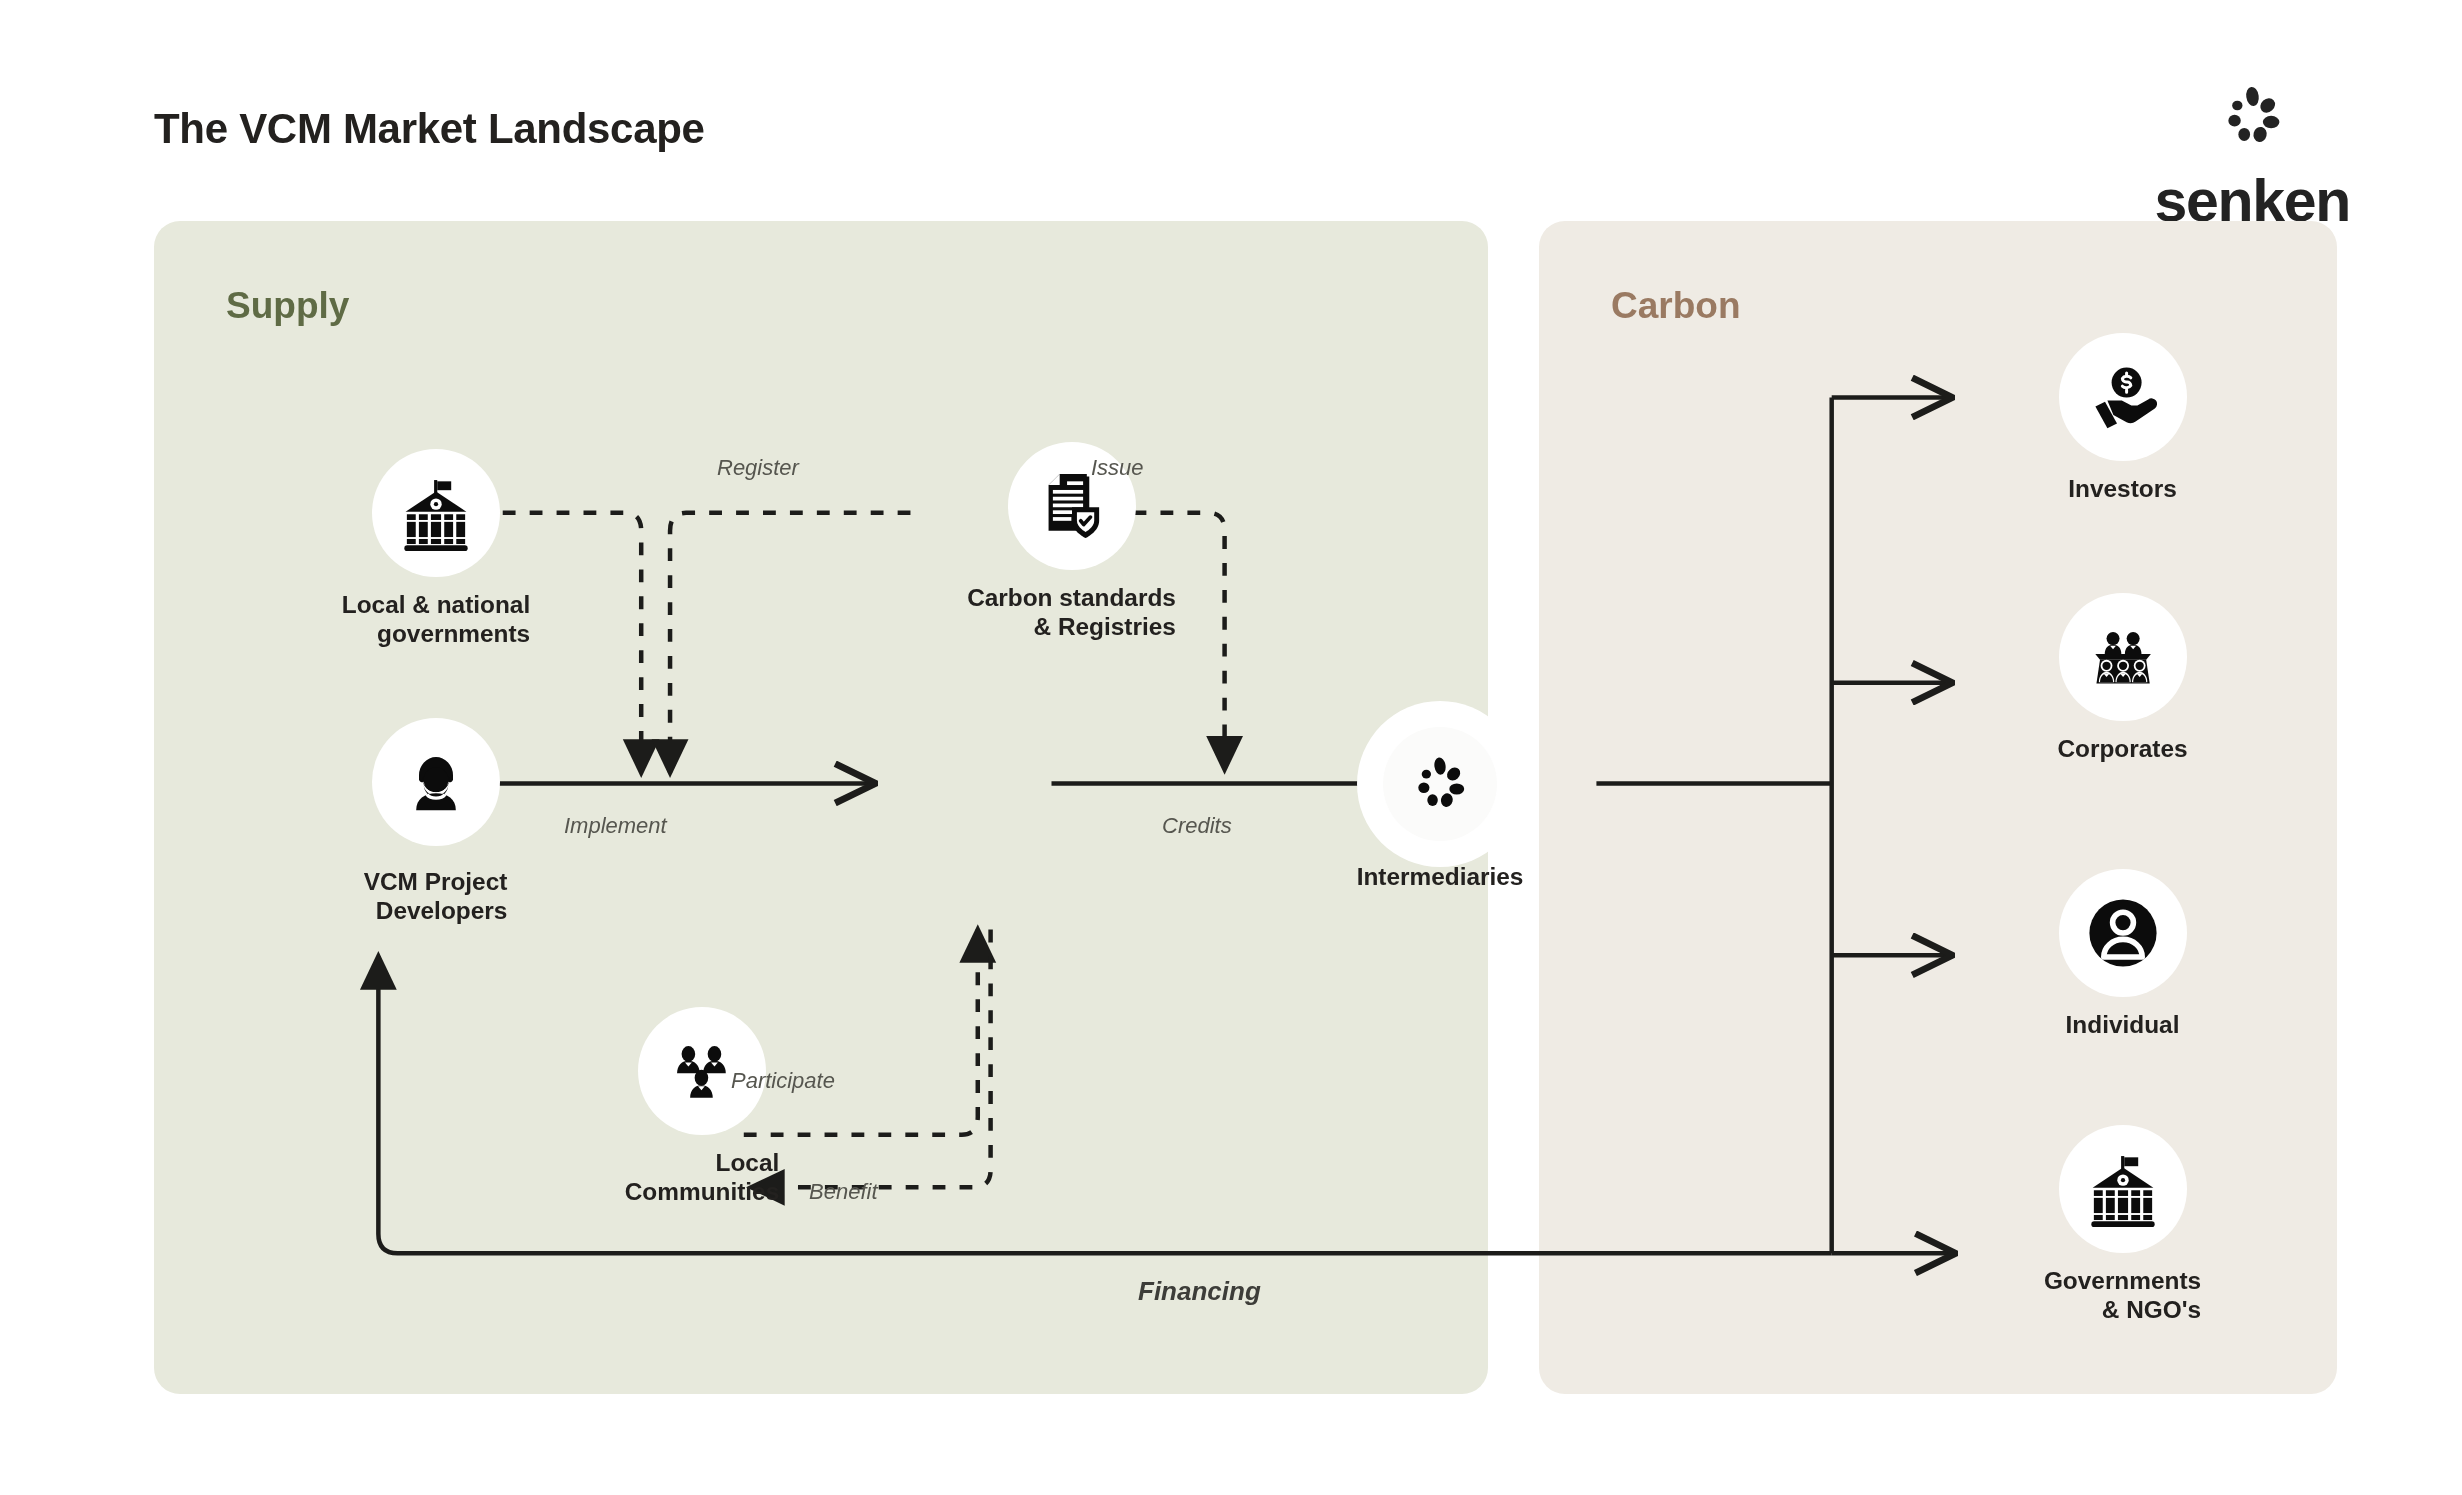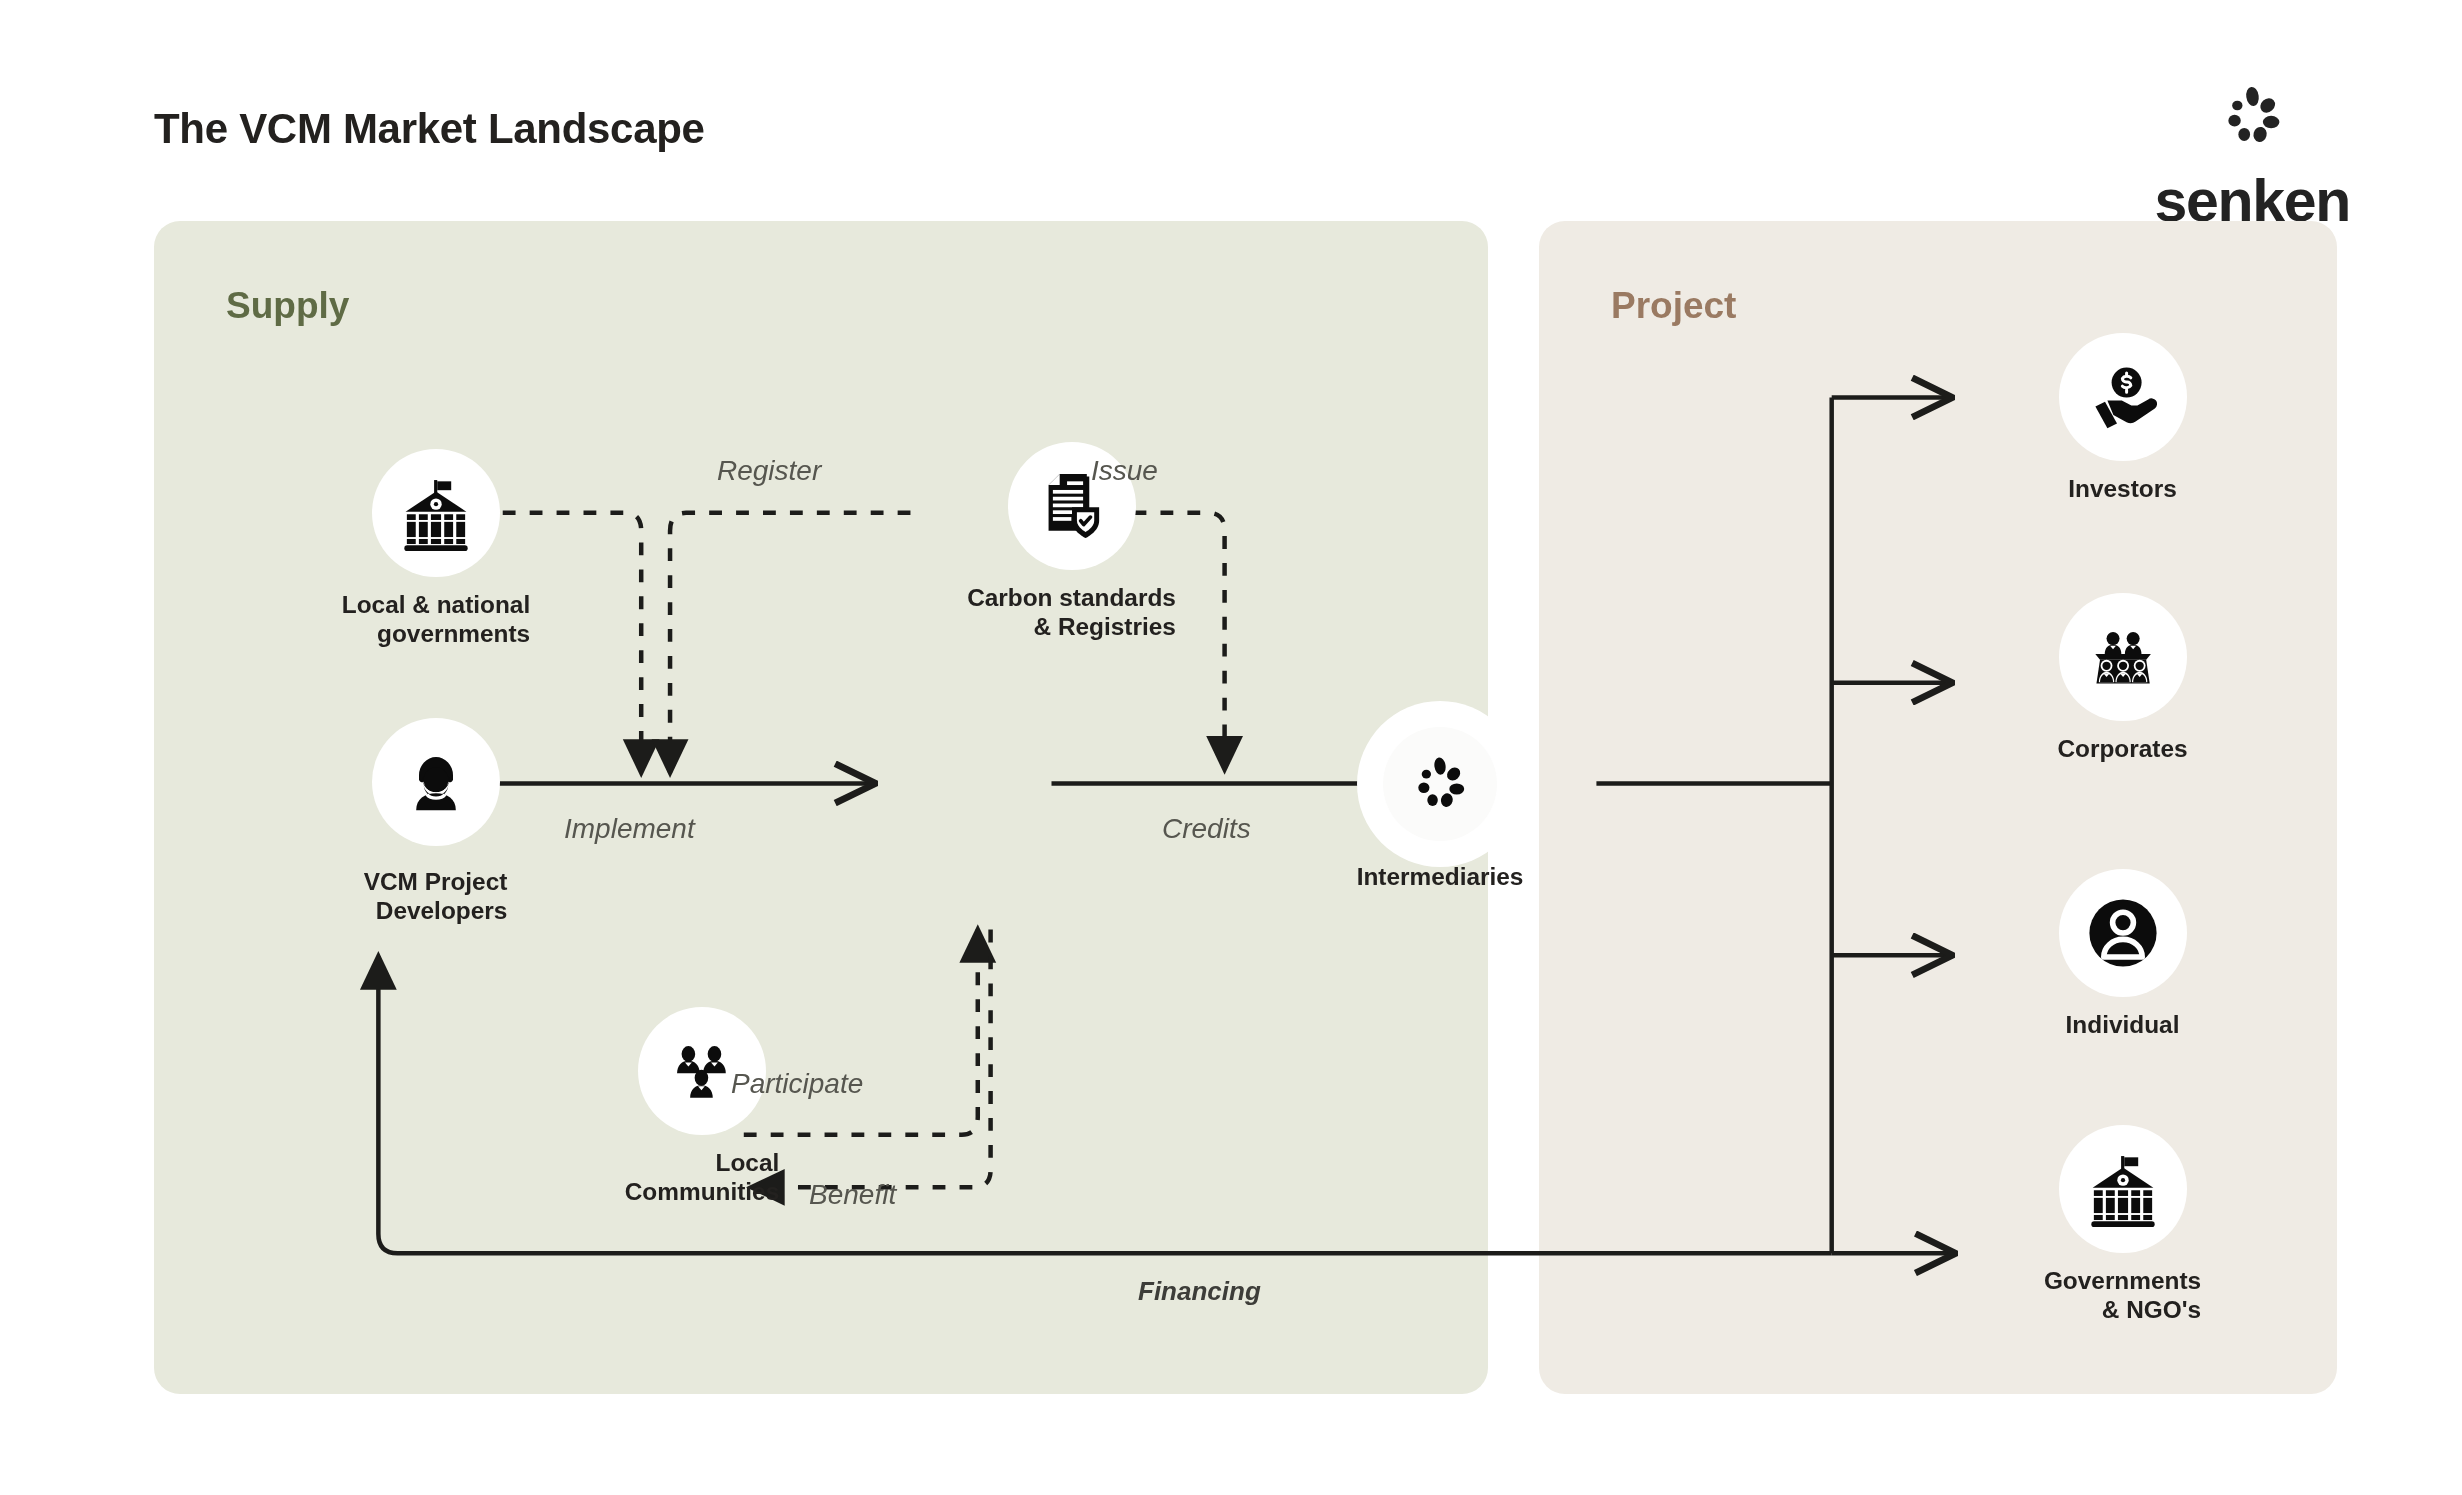--- a/index.html
+++ b/index.html
@@ -17,21 +17,21 @@
 
   .panel-heading{position:absolute;font-size:37px;font-weight:700;}
   .heading-supply{left:226px;top:285px;color:#5f6b45;}
   .heading-demand{left:1611px;top:285px;color:#9a7a62;}
 
   .node{position:absolute;display:flex;flex-direction:column;align-items:center;}
   .bubble{width:128px;height:128px;border-radius:50%;background:#ffffff;display:flex;align-items:center;justify-content:center;}
   .bubble svg{display:block;}
   .node-label{margin-top:14px;font-size:24.4px;font-weight:700;color:#23211f;text-align:right;line-height:1.18;white-space:pre-line;}
 
-  .edge-label{position:absolute;font-size:28px;font-style:italic;color:#56564f;white-space:nowrap;}
+  .edge-label{position:absolute;font-size:22px;font-style:italic;color:#56564f;white-space:nowrap;}
   .edge-label.bold{font-weight:700;font-size:26px;color:#3d3d39;}
 
   svg.wires{position:absolute;left:0;top:0;width:2462px;height:1495px;pointer-events:none;}
 
   .inter-node{position:absolute;display:flex;flex-direction:column;align-items:center;z-index:5;}
   .inter-bubble{width:114px;height:114px;border-radius:50%;background:#fbfbfa;display:flex;align-items:center;justify-content:center;box-shadow:0 0 0 26px #ffffff;}
 </style>
 </head>
 <body>
 
@@ -53,21 +53,21 @@
         </g>
       </svg>
     </span>
     <span class="logo-word">senken</span>
   </div>
 
   <div class="panel panel-supply"></div>
   <div class="panel panel-demand"></div>
 
   <div class="panel-heading heading-supply">Supply</div>
-  <div class="panel-heading heading-demand">Project</div>
+  <div class="panel-heading heading-demand">Carbon</div>
 
   <svg class="wires" viewBox="0 0 3840 2332">
     <defs>
       <marker id="ah" markerWidth="9" markerHeight="9" refX="7.4" refY="4.5" orient="auto">
         <path d="M0,0.4 L8.6,4.5 L0,8.6 z" fill="#1C1C1A"></path>
       </marker>
       <marker id="ahl" markerWidth="10" markerHeight="10" refX="8.6" refY="5" orient="auto">
         <path d="M0.4,0.6 L9.4,5 L0.4,9.4" fill="none" stroke="#1C1C1A" stroke-width="1.5"></path>
       </marker>
     </defs>

